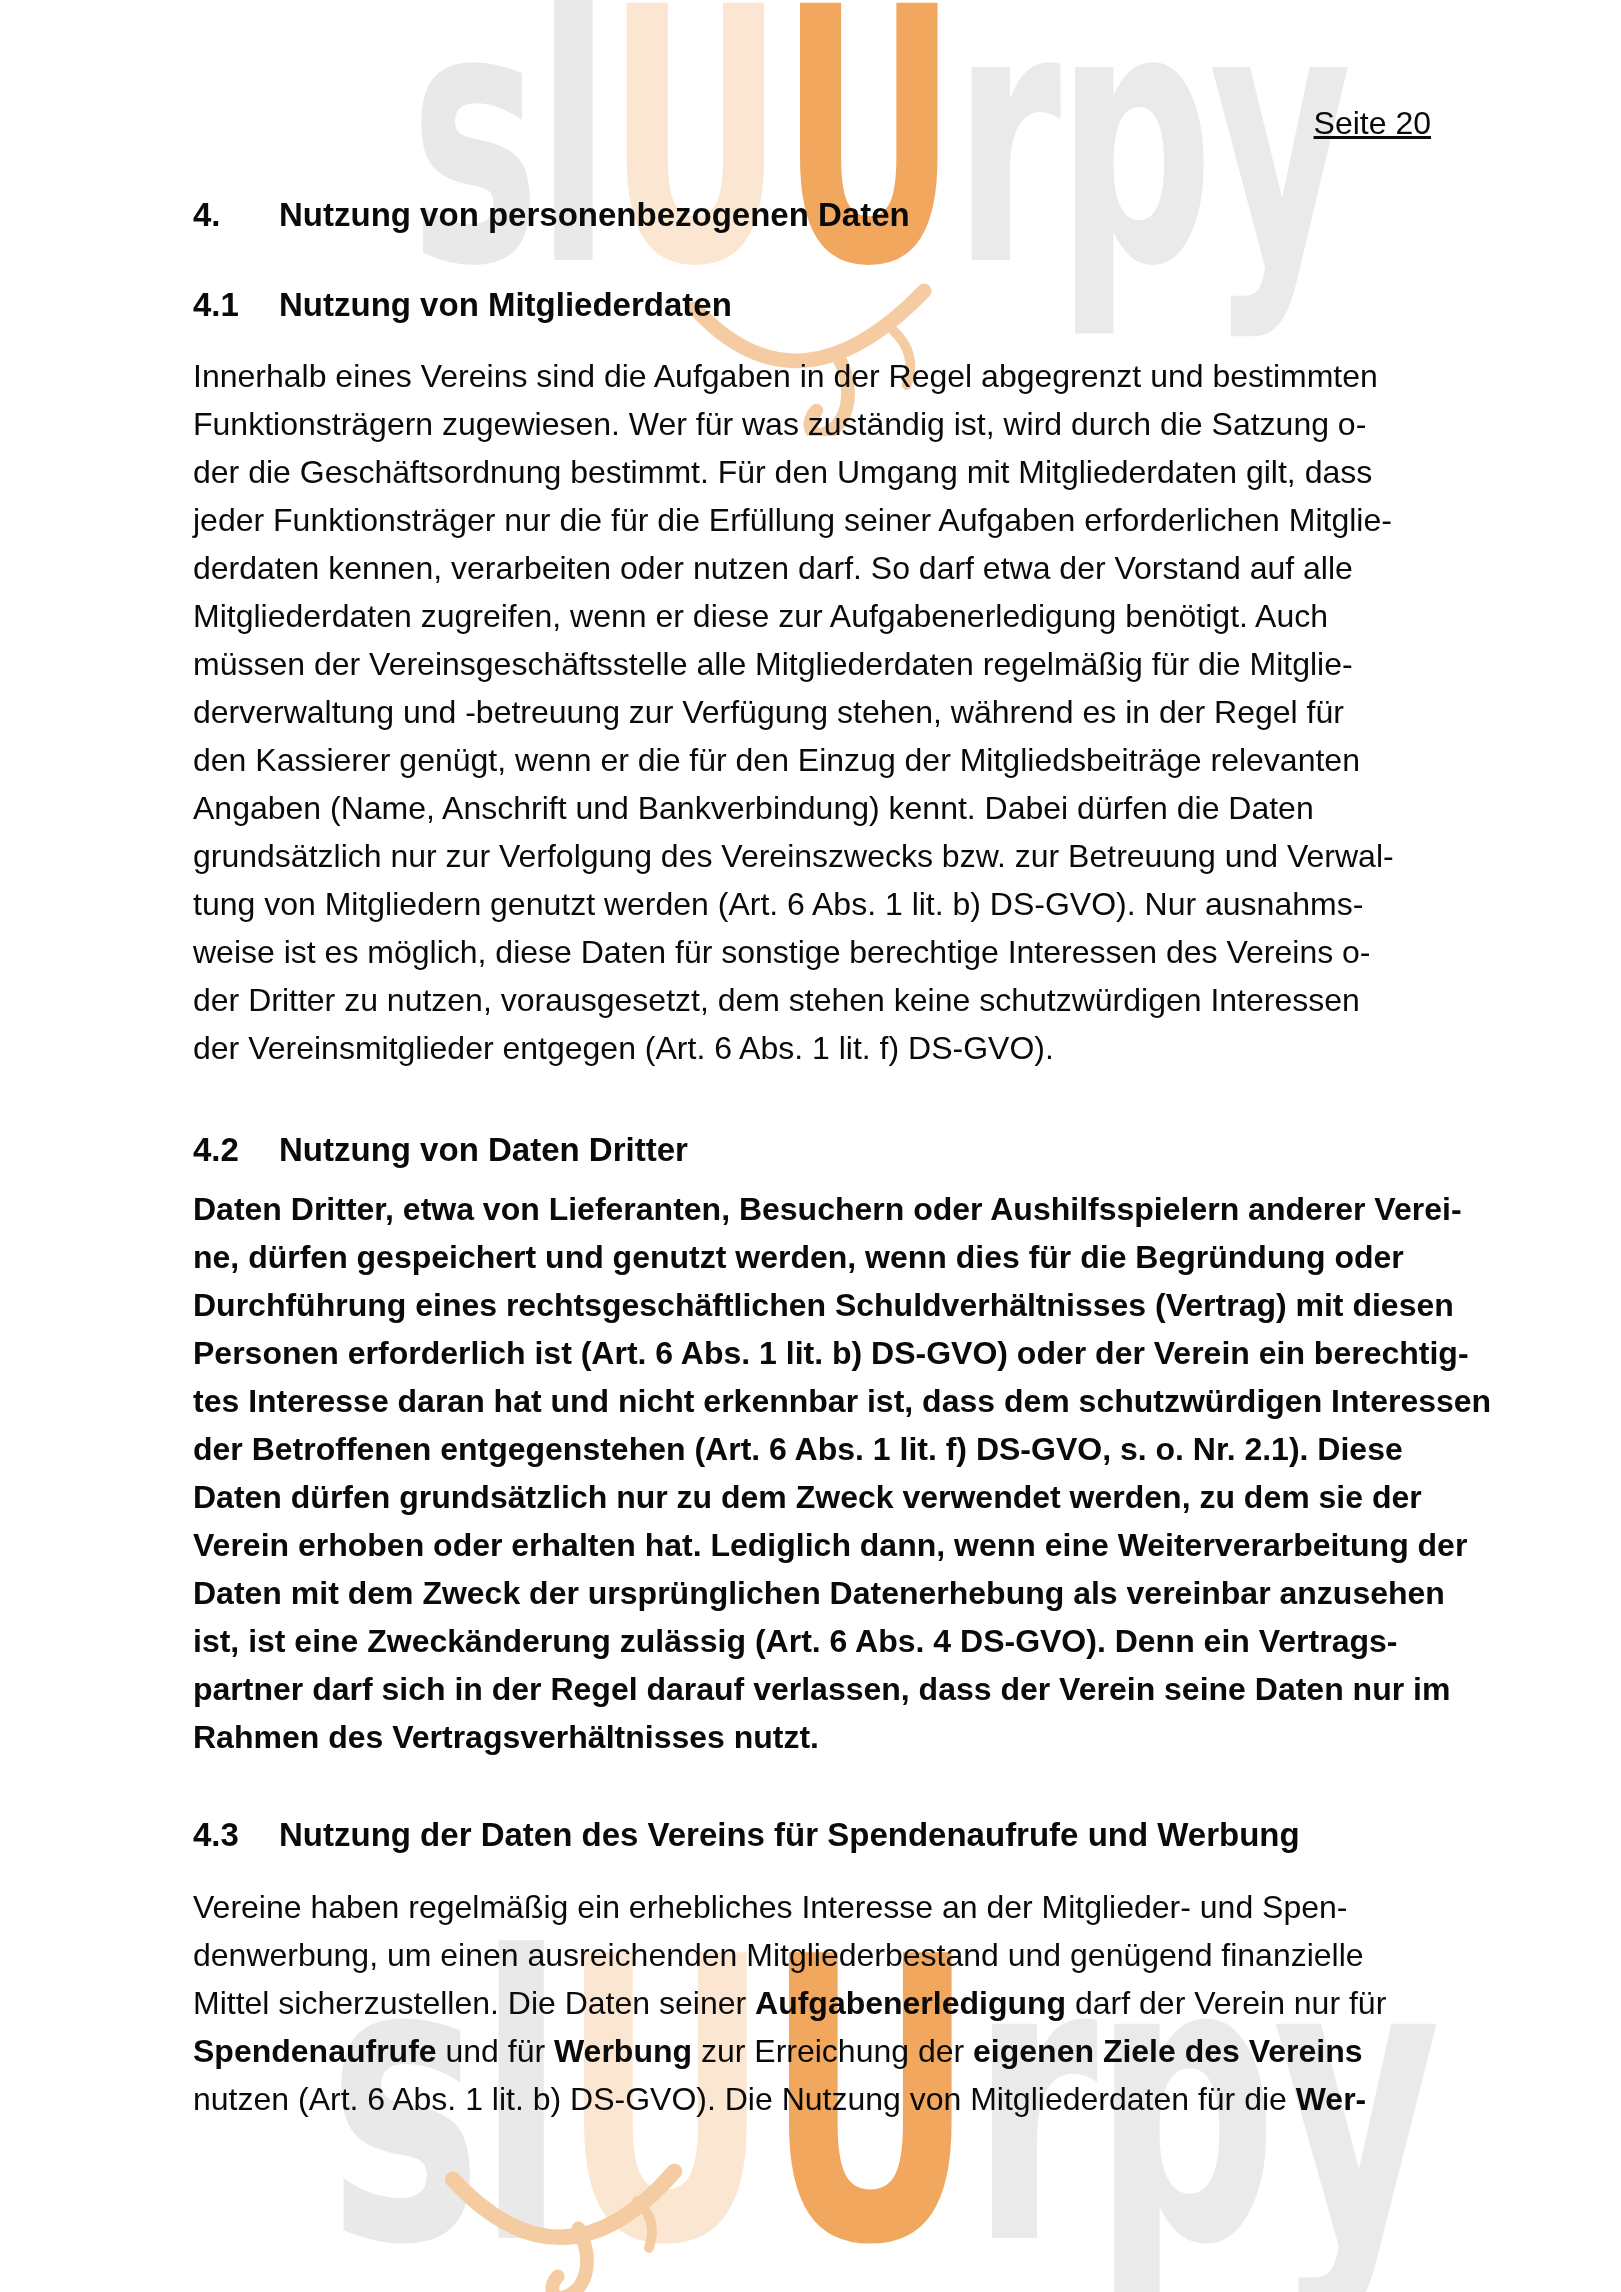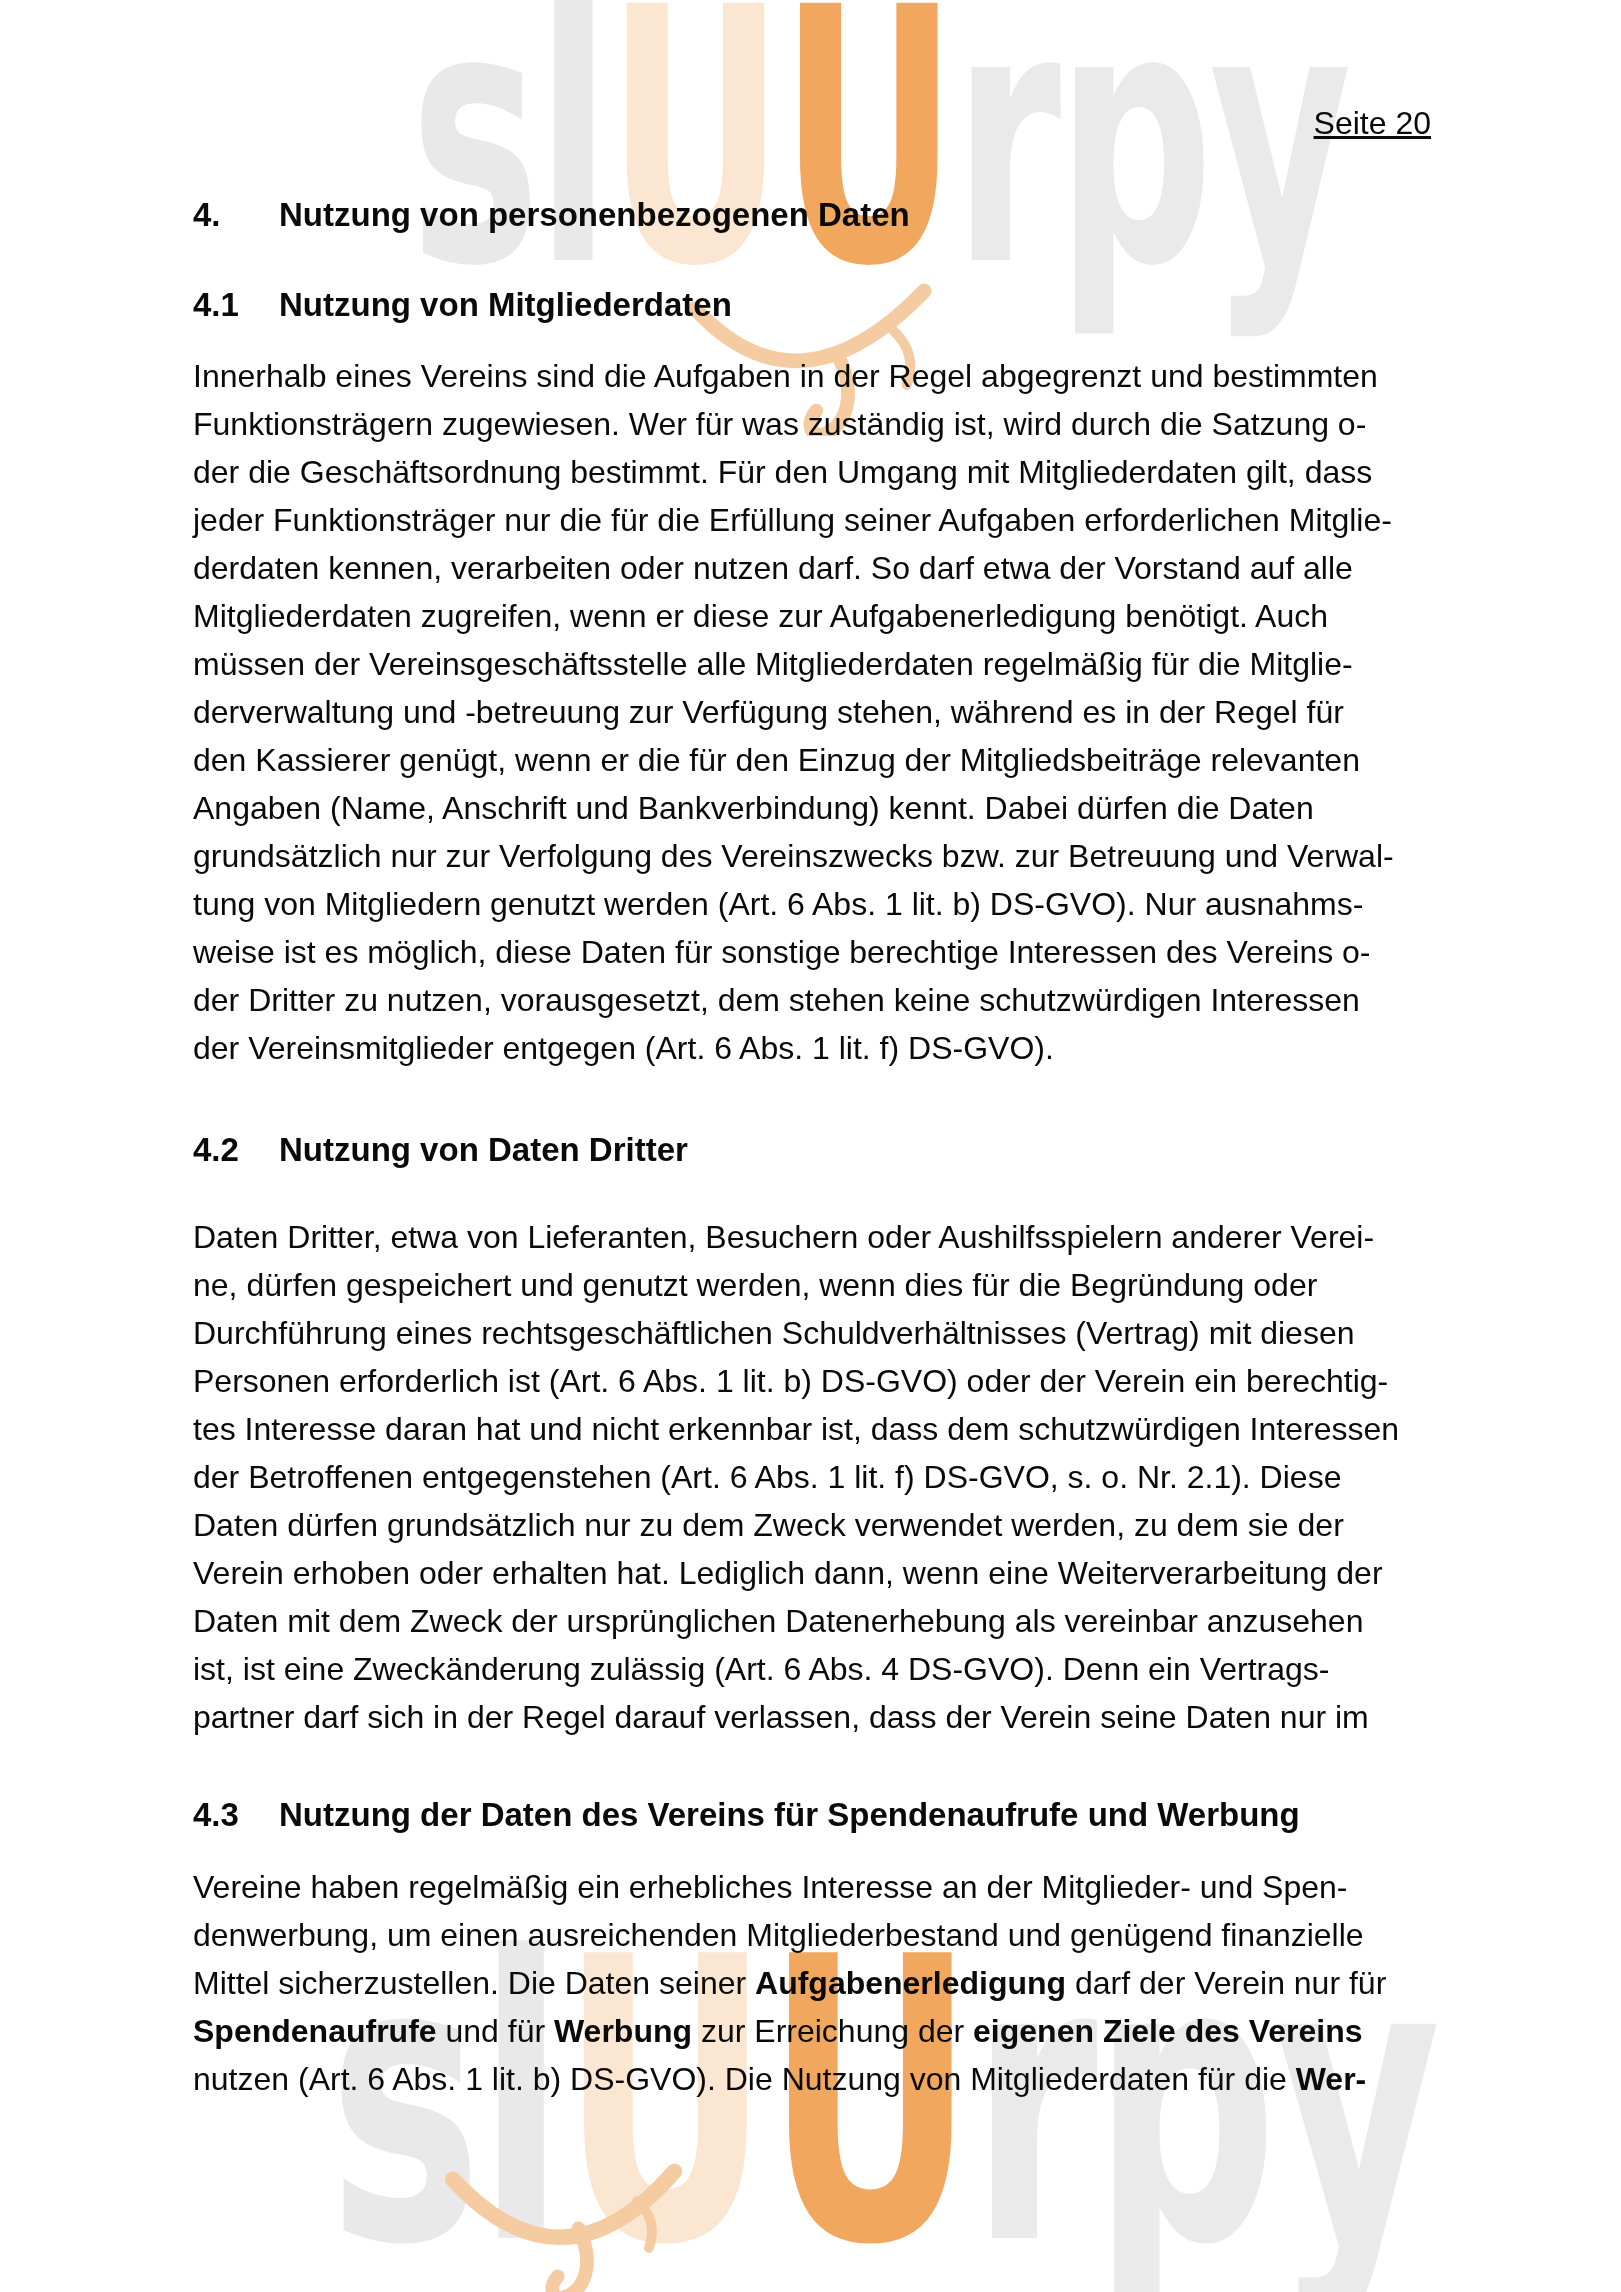--- a/index.html
+++ b/index.html
@@ -51,21 +51,21 @@
     line-height:41px;
   }
   .hnum{flex:0 0 86px;}
   .para{font-size:32px;}
   .tline{white-space:nowrap;line-height:48px;}
   .b{font-weight:bold;}
   .sec0{margin-top:0;}
   .sec1{margin-top:49px;}
   .sec2{margin-top:27.4px;}
   .sec3{margin-top:57px;}
-  .sec4{margin-top:43px;}
+  .sec4{margin-top:15px;font-weight:bold;}
   .sec5{margin-top:53px;}
   .sec6{margin-top:27.4px;}
 </style>
 </head>
 <body>
 
 <div class="wm wm-top" aria-hidden="true"><span style="color: rgb(233, 233, 233);">s</span><span style="color: rgb(233, 233, 233);">l</span><span style="color: rgb(251, 230, 210);">U</span><span style="color: rgb(242, 167, 94);">U</span><span style="color: rgb(234, 234, 234);">r</span><span style="color: rgb(234, 234, 234);">p</span><span style="color: rgb(234, 234, 234);">y</span></div>
 <svg class="doodle doodle-top" width="265" height="196" viewBox="0 0 270 200" fill="none">
   <path d="M14,70 Q120,185 248,52" stroke-width="15" stroke-linecap="round" fill="none" stroke="#f5cba2"></path>
   <path d="M160,118 c20,40 8,72 -14,80 c-16,5 -18,-14 -8,-24" stroke-width="14" stroke-linecap="round" fill="none" stroke="#f5cba2"></path>
@@ -116,20 +116,21 @@
       <div class="tline"><span>ne, dürfen gespeichert und genutzt werden, wenn dies für die Begründung oder</span></div>
       <div class="tline"><span>Durchführung eines rechtsgeschäftlichen Schuldverhältnisses (Vertrag) mit diesen</span></div>
       <div class="tline"><span>Personen erforderlich ist (Art. 6 Abs. 1 lit. b) DS-GVO) oder der Verein ein berechtig-</span></div>
       <div class="tline"><span>tes Interesse daran hat und nicht erkennbar ist, dass dem schutzwürdigen Interessen</span></div>
       <div class="tline"><span>der Betroffenen entgegenstehen (Art. 6 Abs. 1 lit. f) DS-GVO, s. o. Nr. 2.1). Diese</span></div>
       <div class="tline"><span>Daten dürfen grundsätzlich nur zu dem Zweck verwendet werden, zu dem sie der</span></div>
       <div class="tline"><span>Verein erhoben oder erhalten hat. Lediglich dann, wenn eine Weiterverarbeitung der</span></div>
       <div class="tline"><span>Daten mit dem Zweck der ursprünglichen Datenerhebung als vereinbar anzusehen</span></div>
       <div class="tline"><span>ist, ist eine Zweckänderung zulässig (Art. 6 Abs. 4 DS-GVO). Denn ein Vertrags-</span></div>
       <div class="tline"><span>partner darf sich in der Regel darauf verlassen, dass der Verein seine Daten nur im</span></div>
+      <div class="tline"><span>Rahmen des Vertragsverhältnisses nutzt.</span></div>
     </div>
     <div class="heading h2 sec5">
       <span class="hnum">4.3</span>
       <span class="htitle">Nutzung der Daten des Vereins für Spendenaufrufe und Werbung</span>
     </div>
     <div class="para sec6">
       <div class="tline"><span>Vereine haben regelmäßig ein erhebliches Interesse an der Mitglieder- und Spen-</span></div>
       <div class="tline"><span>denwerbung, um einen ausreichenden Mitgliederbestand und genügend finanzielle</span></div>
       <div class="tline"><span>Mittel sicherzustellen. Die Daten seiner </span><span class="b">Aufgabenerledigung</span><span> darf der Verein nur für</span></div>
       <div class="tline"><span class="b">Spendenaufrufe</span><span> und für </span><span class="b">Werbung</span><span> zur Erreichung der </span><span class="b">eigenen Ziele des Vereins</span></div>

